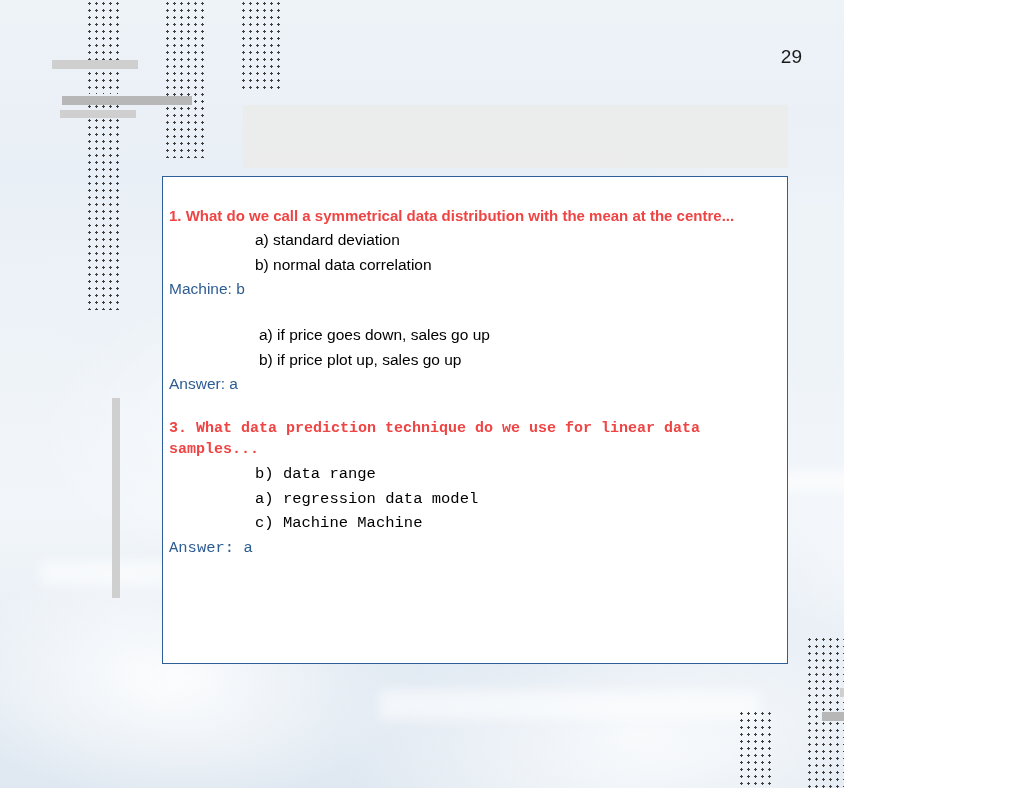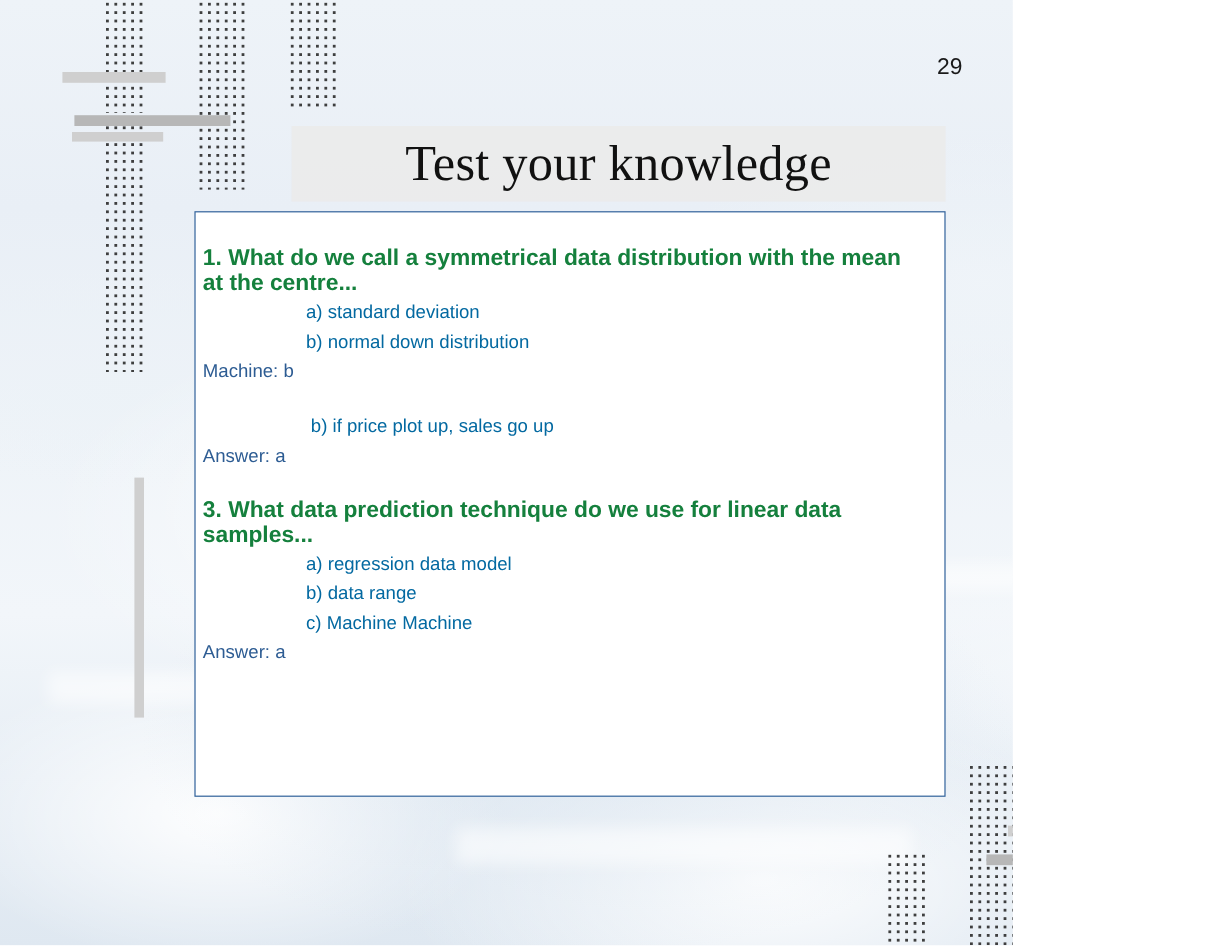--- a/index.html
+++ b/index.html
@@ -107,48 +107,48 @@
     height: 488px;
     background: #ffffff;
     border: 1.5px solid #2e5f99;
     box-sizing: border-box;
   }
   .content-inner {
     padding: 28px 18px 0 4px;
   }
 
   .question {
-    color: #15803d;
+    color: #ef4444;
     font-weight: bold;
-    font-size: 19px;
+    font-size: 15px;
     line-height: 21px;
     margin: 0 0 2px 0;
     padding-left: 2px;
   }
   .options {
     margin: 0;
     padding: 0;
     list-style: none;
   }
   .option {
-    color: #0369a1;
+    color: #000000;
     font-size: 15.5px;
     line-height: 24.5px;
     padding-left: 88px;
   }
   .option.indent-2 { padding-left: 92px; }
   .answer {
     color: #2d5c93;
     font-size: 15.5px;
     line-height: 24px;
     padding-left: 2px;
     margin-top: 0;
   }
   .q-block { margin-bottom: 22px; }
-  .q-block:last-child { margin-bottom: 4px; }
+  .q-block:last-child { margin-bottom: 4px; font-family: Liberation Mono, monospace; }
 </style>
 </head>
 <body>
 
 <div class="slide">
 
   <div class="bg-clouds"></div>
   <div class="bg-haze"></div>
 
   <div class="bg-streak" style="left:40px; top:560px; width:300px; height:26px;"></div>
@@ -171,46 +171,46 @@
   <div class="bar light" style="left:60px;  top:110px; width:76px;  height:8px;"></div>
   <div class="bar light" style="left:112px; top:398px; width:8px;   height:200px;"></div>
 
   <div class="bar light" style="left:840px; top:688px; width:120px; height:9px;"></div>
   <div class="bar" style="left:822px; top:712px; width:140px; height:9px;"></div>
   <div class="bar light" style="left:874px; top:736px; width:84px;  height:8px;"></div>
 
   <div class="page-number">29</div>
 
   <div class="title-band"></div>
-  <div class="title-text">Test your knowledge</div>
 
   <div class="content-box">
     <div class="content-inner">
 
       <div class="q-block">
         <p class="question">1. What do we call a symmetrical data distribution with the mean at the centre...</p>
         <ul class="options">
           <li class="option">a) standard deviation</li>
-          <li class="option">b) normal down distribution</li>
+          <li class="option">b) normal data correlation</li>
         </ul>
         <p class="answer">Machine: b</p>
       </div>
 
       <div class="q-block">
         <ul class="options">
+          <li class="option indent-2">a) if price goes down, sales go up</li>
           <li class="option indent-2">b) if price plot up, sales go up</li>
         </ul>
         <p class="answer">Answer: a</p>
       </div>
 
       <div class="q-block">
         <p class="question">3. What data prediction technique do we use for linear data samples...</p>
         <ul class="options">
+          <li class="option">b) data range</li>
           <li class="option">a) regression data model</li>
-          <li class="option">b) data range</li>
           <li class="option">c) Machine Machine</li>
         </ul>
         <p class="answer">Answer: a</p>
       </div>
 
     </div>
   </div>
 
 </div>
 

